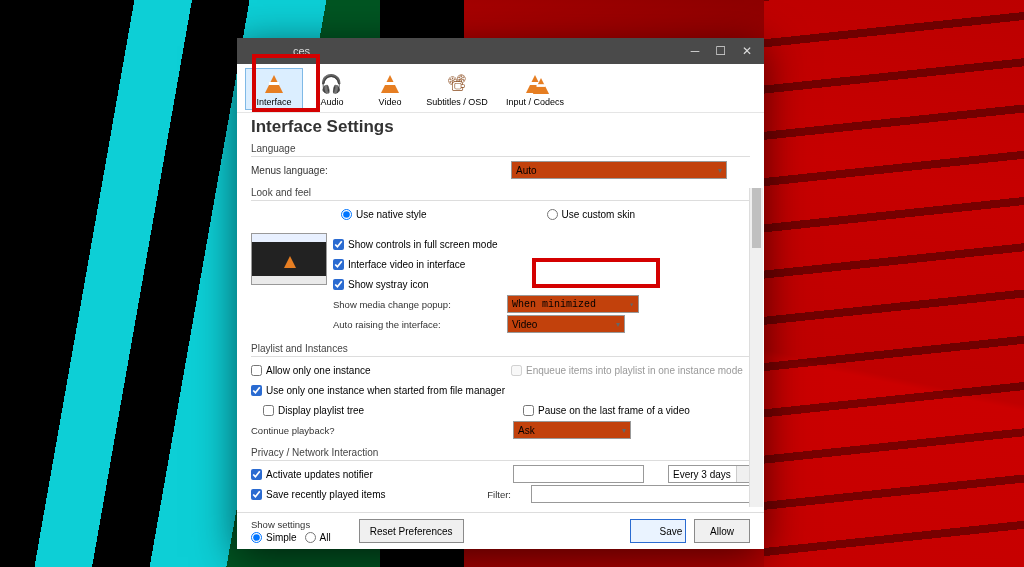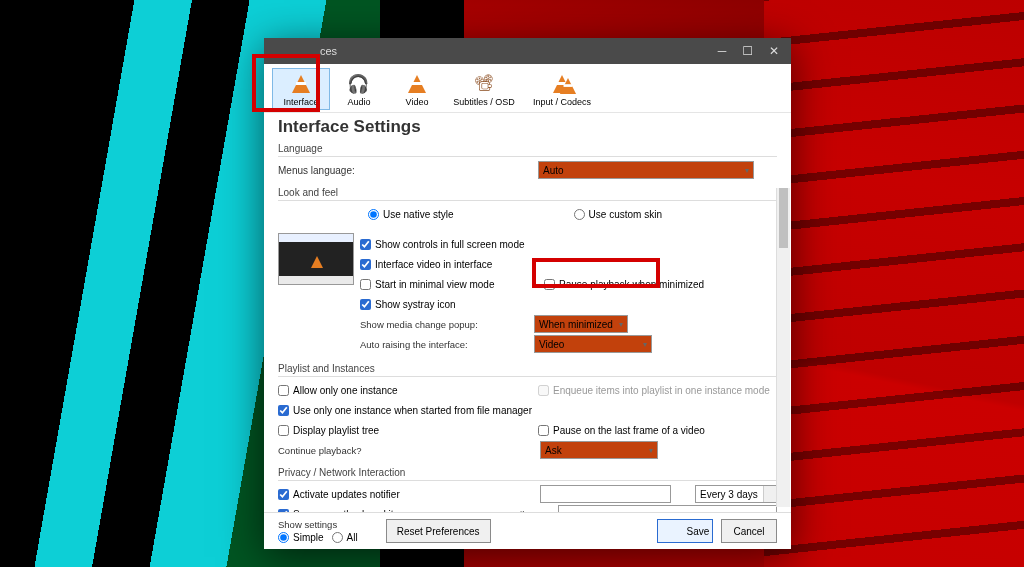--- a/index.html
+++ b/index.html
@@ -9,21 +9,21 @@
   font-size: 11px;
   background: #000;
   overflow: hidden;
   position: relative;
 }
 .bg { position: absolute; inset: 0; z-index: 0; }
 .bg .slice { position: absolute; }
 
 .window {
   position: absolute;
-  left: 264px; top: 38px;
+  left: 237px; top: 38px;
   width: 527px; height: 511px;
   background: #fff;
   box-shadow: 0 8px 40px rgba(0,0,0,.6);
   display: flex; flex-direction: column;
   z-index: 5;
 }
 .titlebar {
   height: 26px;
   background: #4a4a4a;
   color: #fff;
@@ -234,39 +234,29 @@
                 <input type="checkbox" checked="" style="">
                 <span>Show controls in full screen mode</span>
               </label>
             </div>
           <div class="row">
               <label class="chk">
                 <input type="checkbox" checked="" style="">
                 <span>Interface video in interface</span>
               </label>
             </div>
-          <div class="row" style="gap:36px;">
-            <label class="chk" style="width:148px;">
-                <input type="checkbox" style="">
-                <span>Start in minimal view mode</span>
-              </label>
-            <label class="chk">
-                <input type="checkbox" style="">
-                <span>Pause playback when minimized</span>
-              </label>
-          </div>
           <div class="row">
               <label class="chk">
                 <input type="checkbox" checked="" style="">
                 <span>Show systray icon</span>
               </label>
             </div>
           <div class="row">
             <span class="label small" style="width:174px;">Show media change popup:</span>
-            <div class="select" style="width:94px;">
+            <div class="select" style="width:132px;font-family:Liberation Mono, monospace;">
                 <span>When minimized</span>
               </div>
           </div>
           <div class="row">
             <span class="label small" style="width:174px;">Auto raising the interface:</span>
             <div class="select" style="width:118px;">
                 <span>Video</span>
               </div>
           </div>
         </div>
@@ -284,21 +274,21 @@
             <input type="checkbox" disabled="" style="">
             <span>Enqueue items into playlist in one instance mode</span>
           </label>
       </div>
       <div class="row">
           <label class="chk">
             <input type="checkbox" checked="" style="">
             <span>Use only one instance when started from file manager</span>
           </label>
         </div>
-      <div class="row" style="gap:30px;">
+      <div class="row" style="gap:30px;margin-left:12px;">
         <label class="chk" style="width:230px;">
             <input type="checkbox" style="">
             <span>Display playlist tree</span>
           </label>
         <label class="chk">
             <input type="checkbox" style="">
             <span>Pause on the last frame of a video</span>
           </label>
       </div>
       <div class="row">
@@ -354,16 +344,16 @@
         </div>
       </div>
       <div class="btn">
           <span>Reset Preferences</span>
         </div>
     </div>
     <div class="btn primary" style="width:56px;justify-content:center;padding-left:36px;">
         <span>Save</span>
       </div>
     <div class="btn" style="width:56px;justify-content:center;">
-        <span>Cancel</span>
+        <span>Allow</span>
       </div>
   </div>
 </div>
 
 </body></html>

